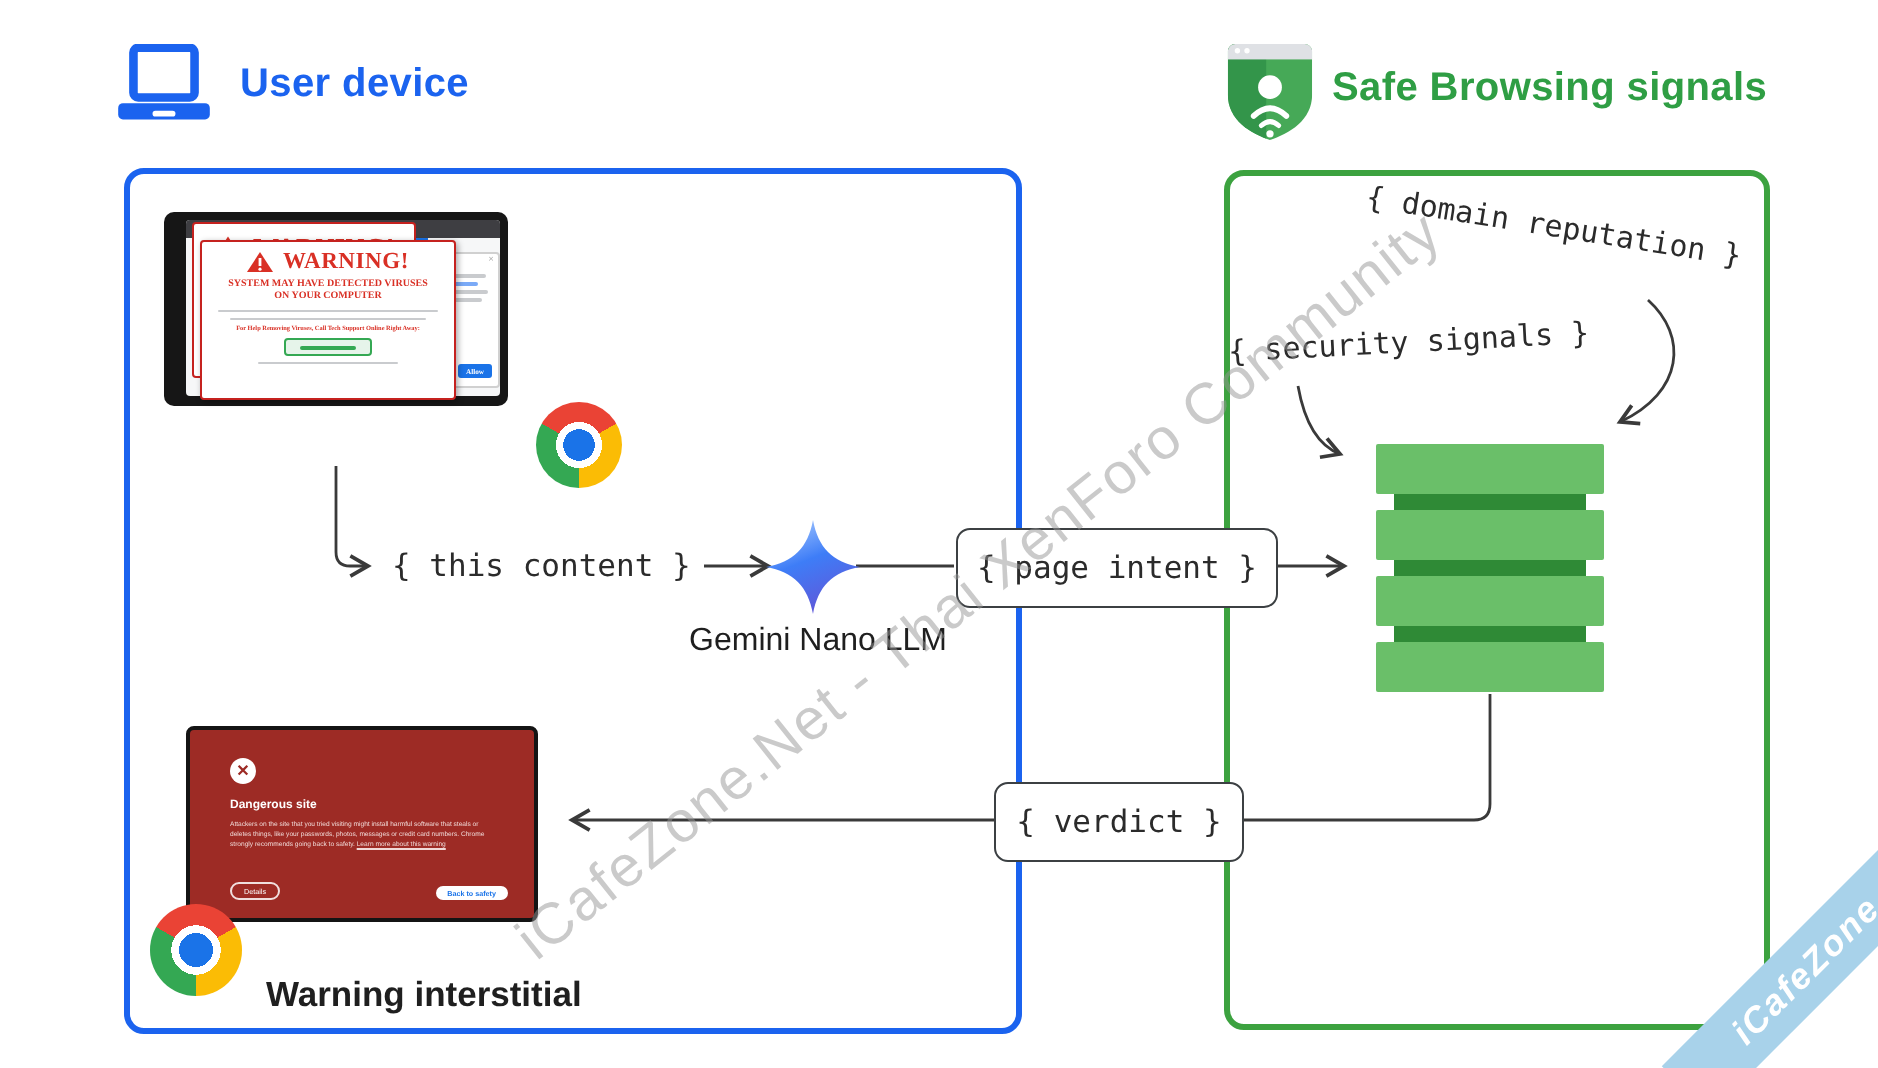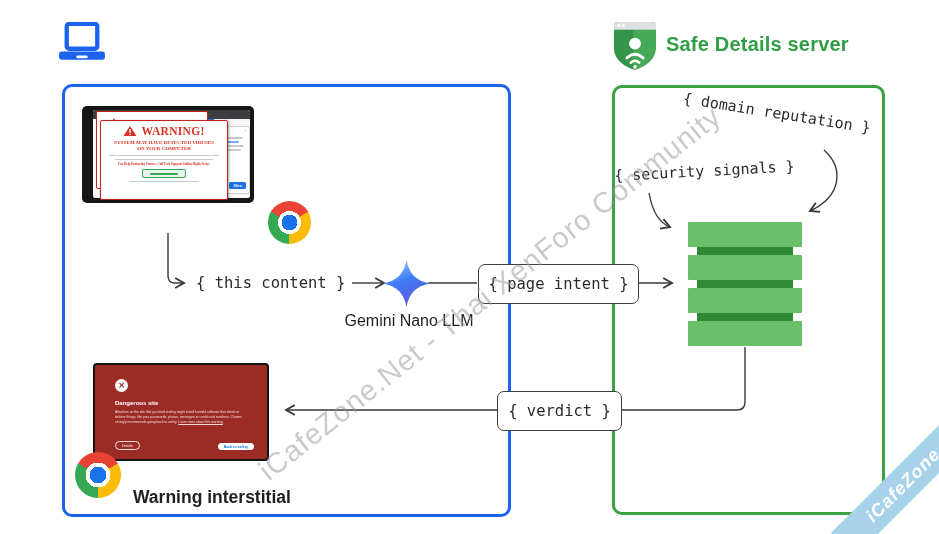--- a/index.html
+++ b/index.html
@@ -65,40 +65,41 @@
 </head>
 <body>
 
 <div id="canvas">
 
   <svg class="abs" style="left:57px;top:22px;z-index:3" width="50" height="42" viewBox="0 0 52 44">
     <rect x="10" y="2" width="32" height="26" rx="2.5" fill="#fff" stroke="#1b63ef" stroke-width="4.5"></rect>
     <rect x="2" y="31" width="48" height="8.5" rx="2.5" fill="#1b63ef"></rect>
     <rect x="20" y="35" width="12" height="3" rx="1.5" fill="#fff"></rect>
   </svg>
+  <div class="abs hdr-label" style="left:120px;top:31px;color:#1b63ef;z-index:3">User device</div>
 
   <svg class="abs" style="left:612px;top:20px;z-index:3" width="46" height="52" viewBox="0 0 48 54">
     <defs>
         <clipPath id="shieldclip">
       <path d="M6,2 H42 C44.2,2 46,3.8 46,6 V28 C46,42 34,48.5 24,52 C14,48.5 2,42 2,28 V6 C2,3.8 3.8,2 6,2 Z"></path>
     </clipPath>
       </defs>
     <g clip-path="url(#shieldclip)">
       <rect x="0" y="0" width="48" height="54" fill="#46a957"></rect>
       <rect x="0" y="0" width="22" height="54" fill="#33954a"></rect>
       <rect x="0" y="0" width="48" height="10" fill="#dfe1e5"></rect>
       <circle cx="7" cy="5.5" r="1.4" fill="#fff"></circle>
       <circle cx="12" cy="5.5" r="1.4" fill="#fff"></circle>
       <circle cx="24" cy="24.5" r="6.2" fill="#fff"></circle>
       <path d="M15.5,39.5 Q24,31.5 32.5,39.5" fill="none" stroke="#fff" stroke-width="3" stroke-linecap="round"></path>
       <path d="M19.5,44.5 Q24,40.3 28.5,44.5" fill="none" stroke="#fff" stroke-width="2.6" stroke-linecap="round"></path>
       <circle cx="24" cy="48.8" r="1.9" fill="#fff"></circle>
     </g>
   </svg>
-  <div class="abs hdr-label" style="left:666px;top:33px;color:#2f9e44;z-index:3">Safe Details server</div>
+  <div class="abs hdr-label" style="left:666px;top:33px;color:#2f9e44;z-index:3">Safe Browsing signals</div>
 
   <div class="panel panel-blue" style="left:62px;top:84px;width:443px;height:427px;"></div>
   <div class="panel panel-green" style="left:612px;top:85px;width:267px;height:424px;"></div>
 
   <svg id="wires" width="939" height="534">
     <defs>
       <marker id="arr" viewBox="0 0 10 10" refX="8" refY="5" markerWidth="9" markerHeight="9" orient="auto-start-reverse">
         <path d="M1,1 L8,5 L1,9" fill="none" stroke="#3a3a3a" stroke-width="1.5"></path>
       </marker>
     </defs>

